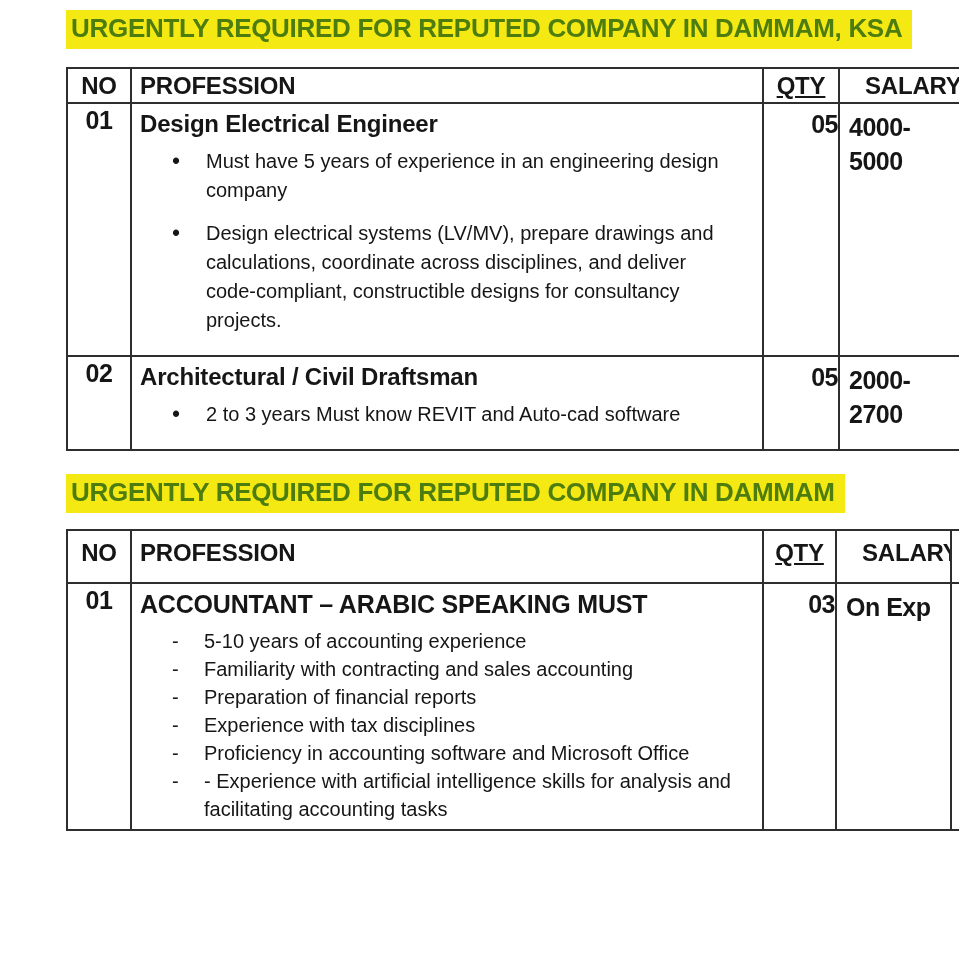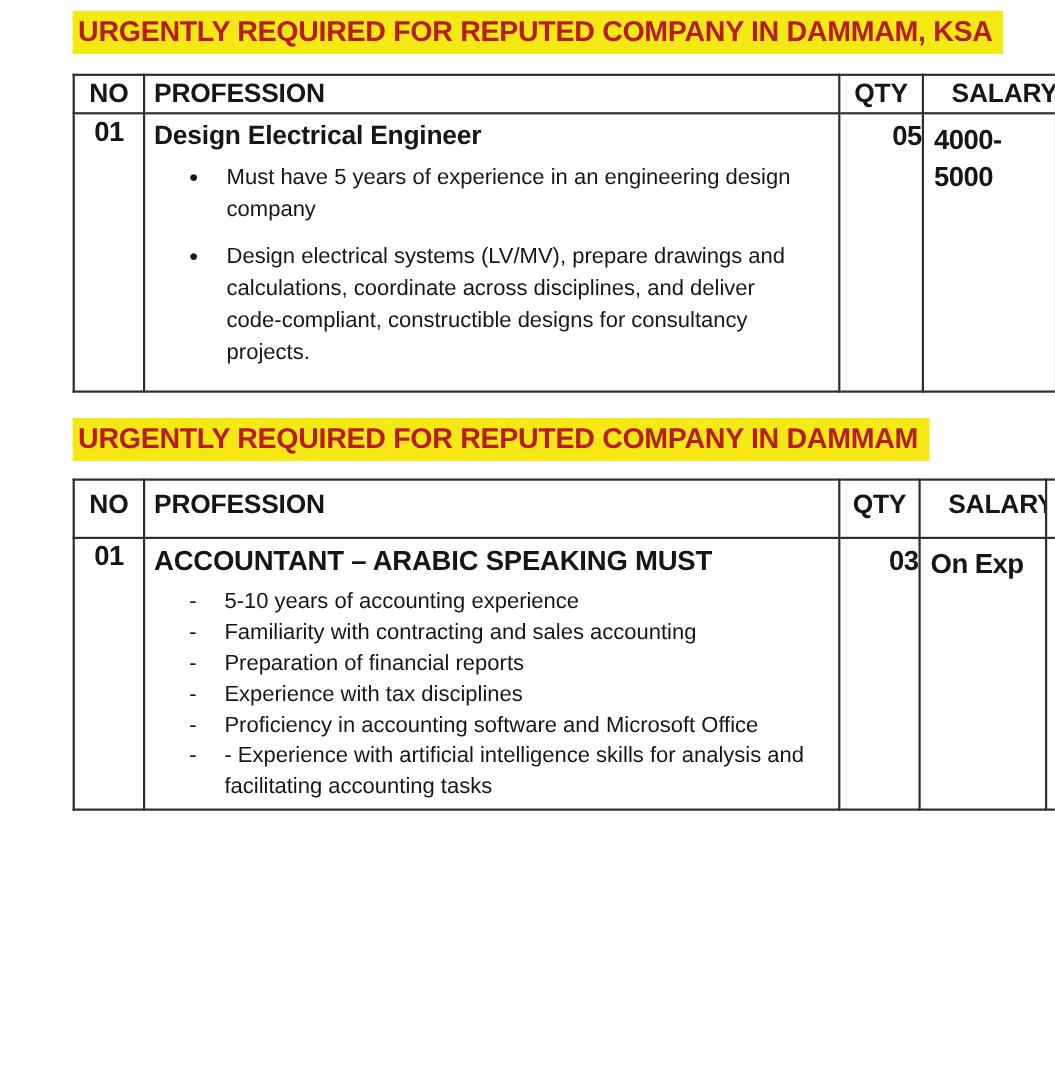--- a/index.html
+++ b/index.html
@@ -17,21 +17,21 @@
     overflow: hidden;
     position: relative;
     font-family: "Liberation Sans", "DejaVu Sans", sans-serif;
     color: var(--ink);
   }
   .hl-title {
     display: inline-block;
     margin: 10px 0 0 66px;
     padding: 4px 10px 6px 5px;
     background: var(--hl);
-    color: #b91c1c;
+    color: #4d7c0f;
     font-size: 26px;
     font-weight: bold;
     letter-spacing: -0.3px;
     line-height: 29px;
     white-space: nowrap;
   }
   .hl-title.second { margin-top: 23px; }
 
   table.jobs {
     border-collapse: collapse;
@@ -51,21 +51,21 @@
   .jobs th {
     font-size: 24px;
     font-weight: bold;
     letter-spacing: -0.2px;
   }
   .t1 th { height: 35px; vertical-align: middle; }
   .t2 th { height: 53px; vertical-align: top; padding-top: 8px; }
 
   th.c-no   { text-align: center; }
   th.c-prof { text-align: left; padding-left: 8px; }
-  th.c-qty  { text-align: center; }
+  th.c-qty  { text-align: center; text-decoration: underline; }
   th.c-sal  { text-align: left; padding-left: 25px; }
 
   td.c-no {
     text-align: center;
     font-weight: bold;
     font-size: 25px;
     padding-top: 2px;
     letter-spacing: -0.5px;
   }
   td.c-qty {
@@ -163,20 +163,35 @@
               <span class="txt">Design electrical systems (LV/MV), prepare drawings and
 calculations, coordinate across disciplines, and deliver
 code-compliant, constructible designs for consultancy
 projects.</span>
             </li>
           </ul>
         </td>
         <td class="c-qty">05</td>
         <td class="c-sal">4000-
 5000</td>
+      </tr>
+      <tr class="r1">
+        <td class="c-no">02</td>
+        <td class="c-prof">
+          <div class="prof-title">Architectural / Civil Draftsman</div>
+          <ul class="details disc">
+            <li>
+              <span class="marker">•</span>
+              <span class="txt">2 to 3 years Must know REVIT and Auto-cad software</span>
+            </li>
+          </ul>
+        </td>
+        <td class="c-qty">05</td>
+        <td class="c-sal">2000-
+2700</td>
       </tr>
     </tbody>
   </table>
 
   <div class="hl-title second">URGENTLY REQUIRED FOR REPUTED COMPANY IN DAMMAM</div>
 
   <table class="jobs t2">
     <colgroup>
       <col style="width:64px">
         <col style="width:632px">

